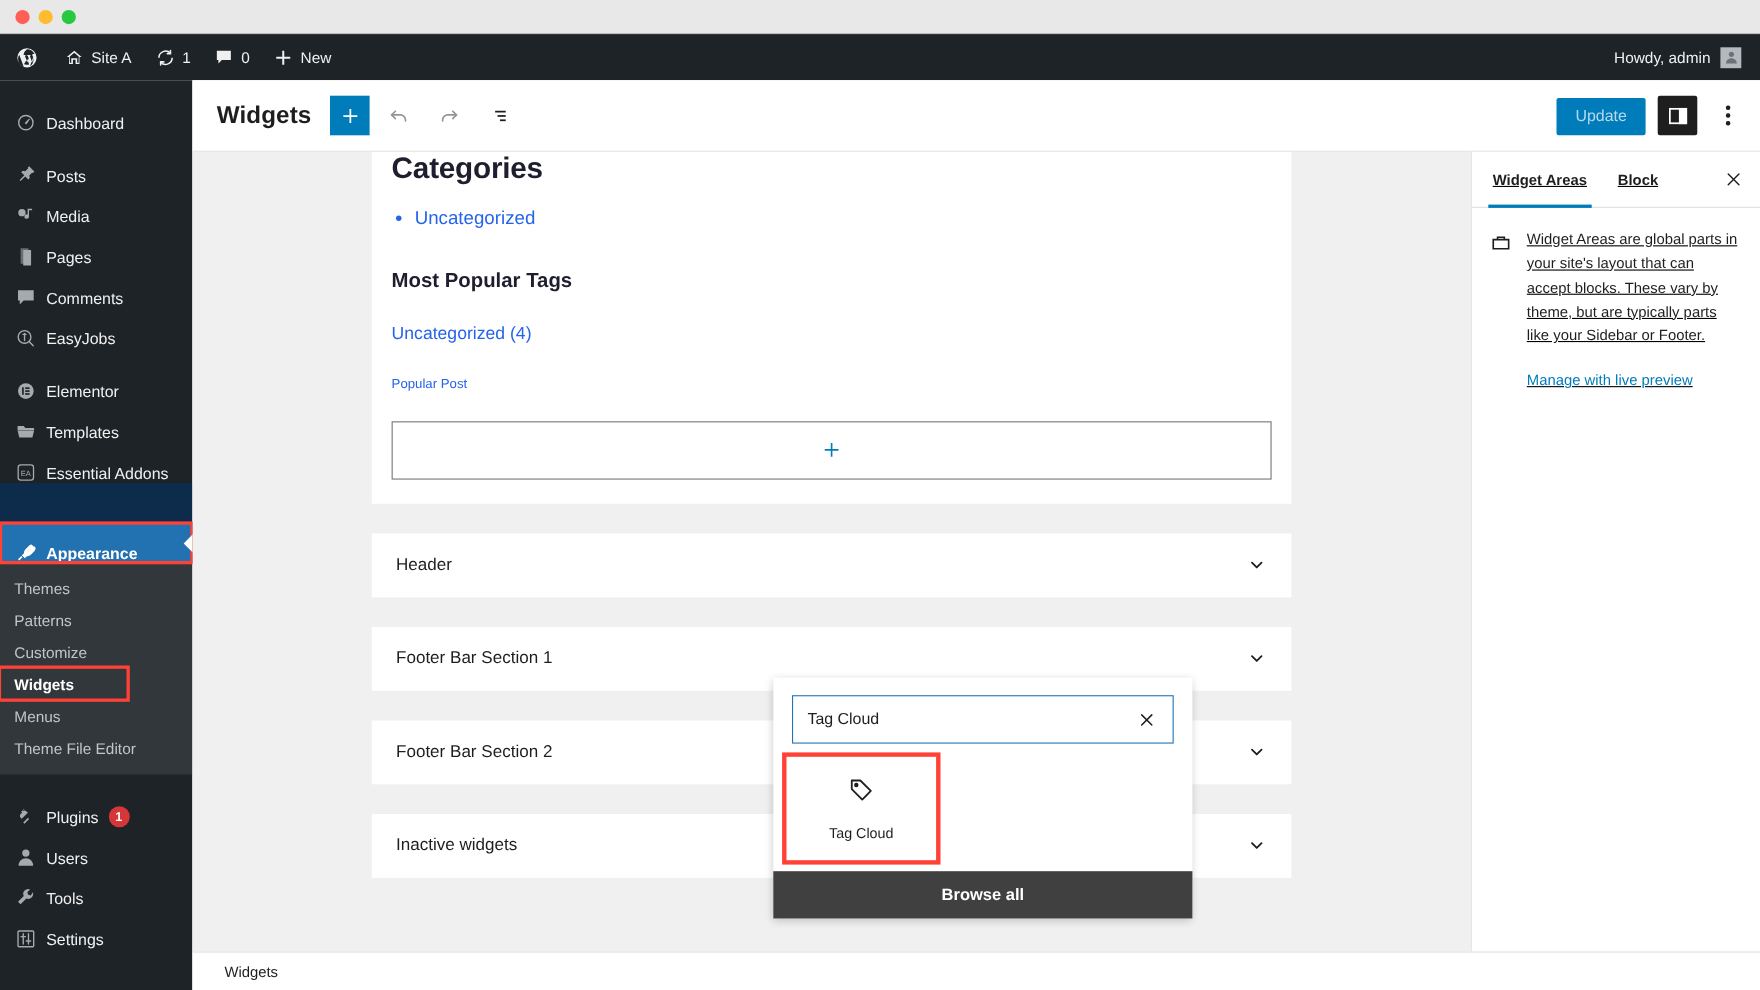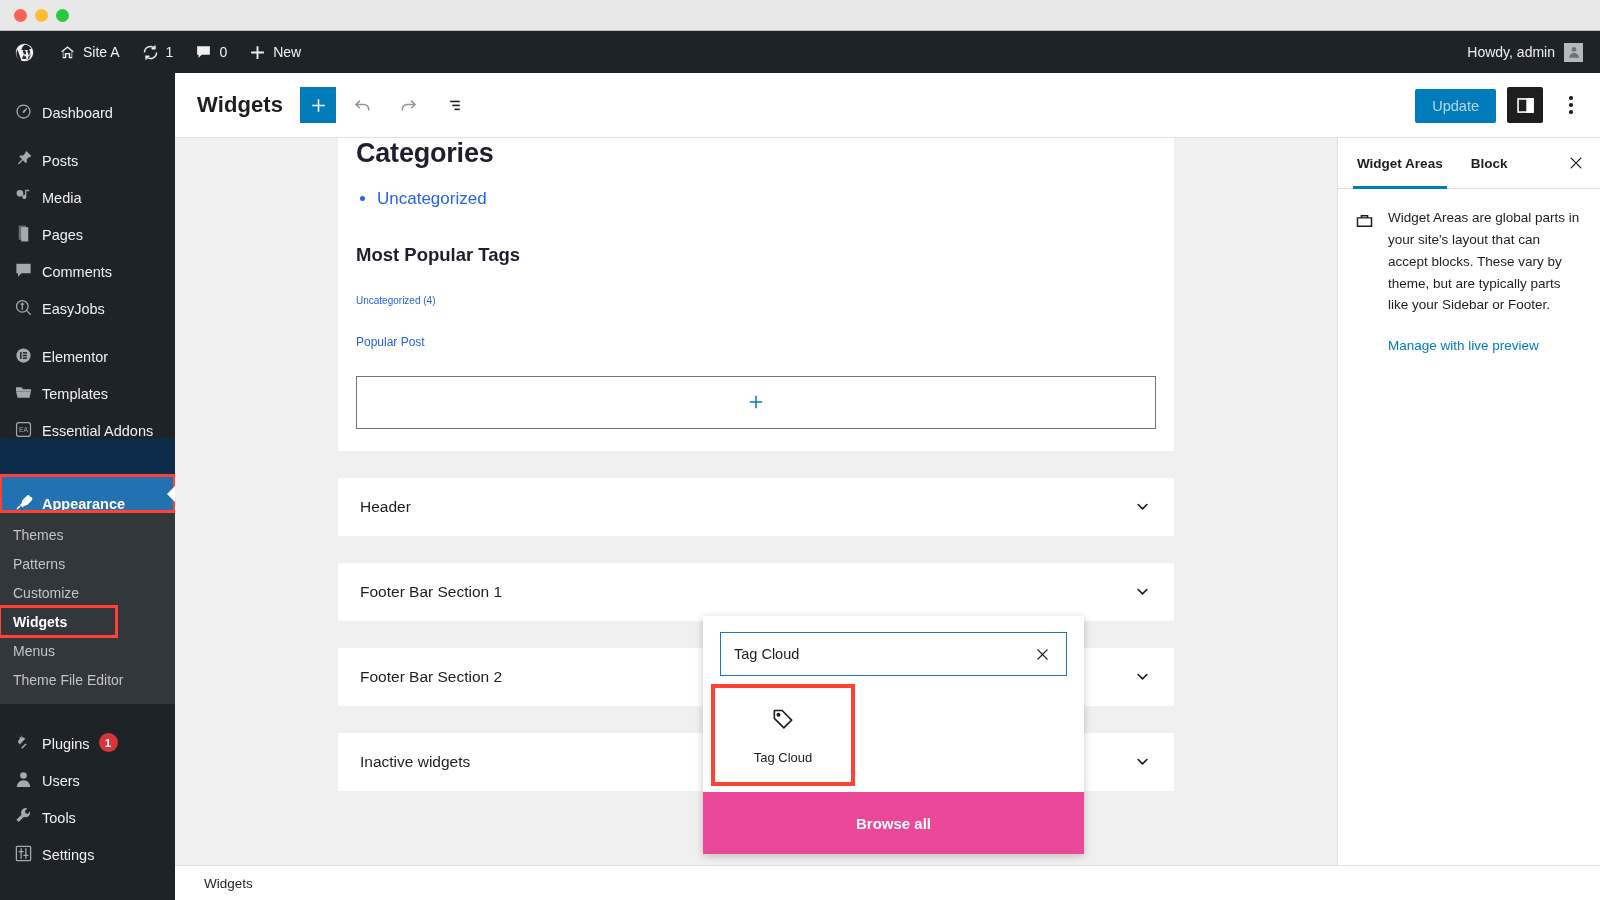--- a/index.html
+++ b/index.html
@@ -126,21 +126,21 @@
   .card-top {
     background: #fff; padding: 0 18px 22px 18px;
   }
   .cat-heading {
     font-size: 27px; font-weight: 700; color: #1e1e2e;
     letter-spacing: -.2px; line-height: 1.15;
   }
   .cat-list { margin: 17px 0 0 21px; }
   .cat-list li { color: #2563eb; font-size: 17px; line-height: 1.5; }
   .tags-heading { font-size: 18.5px; font-weight: 700; color: #1e1e2e; margin-top: 32px; }
-  .tag-link { display: block; color: #2563eb; font-size: 10px; margin-top: 29px; }
+  .tag-link { display: block; color: #2563eb; font-size: 16px; margin-top: 29px; }
   .tag-link.small { font-size: 12px; }
   .appender {
     margin-top: 27px; height: 53px; border: 1px solid #757575; background: #fff;
     display: flex; align-items: center; justify-content: center;
     color: #007cba; font-size: 21px; font-weight: 300;
   }
 
   .area-row {
     background: #fff; height: 58px; margin-top: 27px;
     display: flex; align-items: center; padding: 0 22px;
@@ -167,29 +167,29 @@
     color: #1e1e1e; background: none; border: none;
   }
   .inserter-results { padding: 10px 0 8px 10px; display: flex; }
   .block-tile {
     width: 140px; height: 98px; background: #fff;
     display: flex; flex-direction: column; align-items: center; justify-content: center; gap: 14px;
     outline: 4px solid #ff4136; outline-offset: -2px;
   }
   .block-tile .bt-label { font-size: 13px; color: #1e1e1e; }
   .browse-all {
-    background: #ec4899; color: #fff; height: 62px;
+    background: #404040; color: #fff; height: 43px;
     display: flex; align-items: center; justify-content: center;
     font-size: 15px; font-weight: 600;
   }
 
   
   .settings-sidebar {
     position: absolute; right: 0; top: 0; width: 263px; bottom: 35px;
-    background: #fff; border-left: 1px solid #e0e0e0;
+    background: #fff; border-left: 1px solid #e0e0e0; text-decoration: underline;
   }
   .ss-tabs {
     display: flex; align-items: center; height: 51px;
     border-bottom: 1px solid #e0e0e0; padding-left: 5px;
   }
   .ss-tab {
     padding: 0 14px; height: 51px; display: flex; align-items: center;
     font-size: 13.5px; font-weight: 600; color: #1e1e1e; position: relative;
   }
   .ss-tab.active::after {

